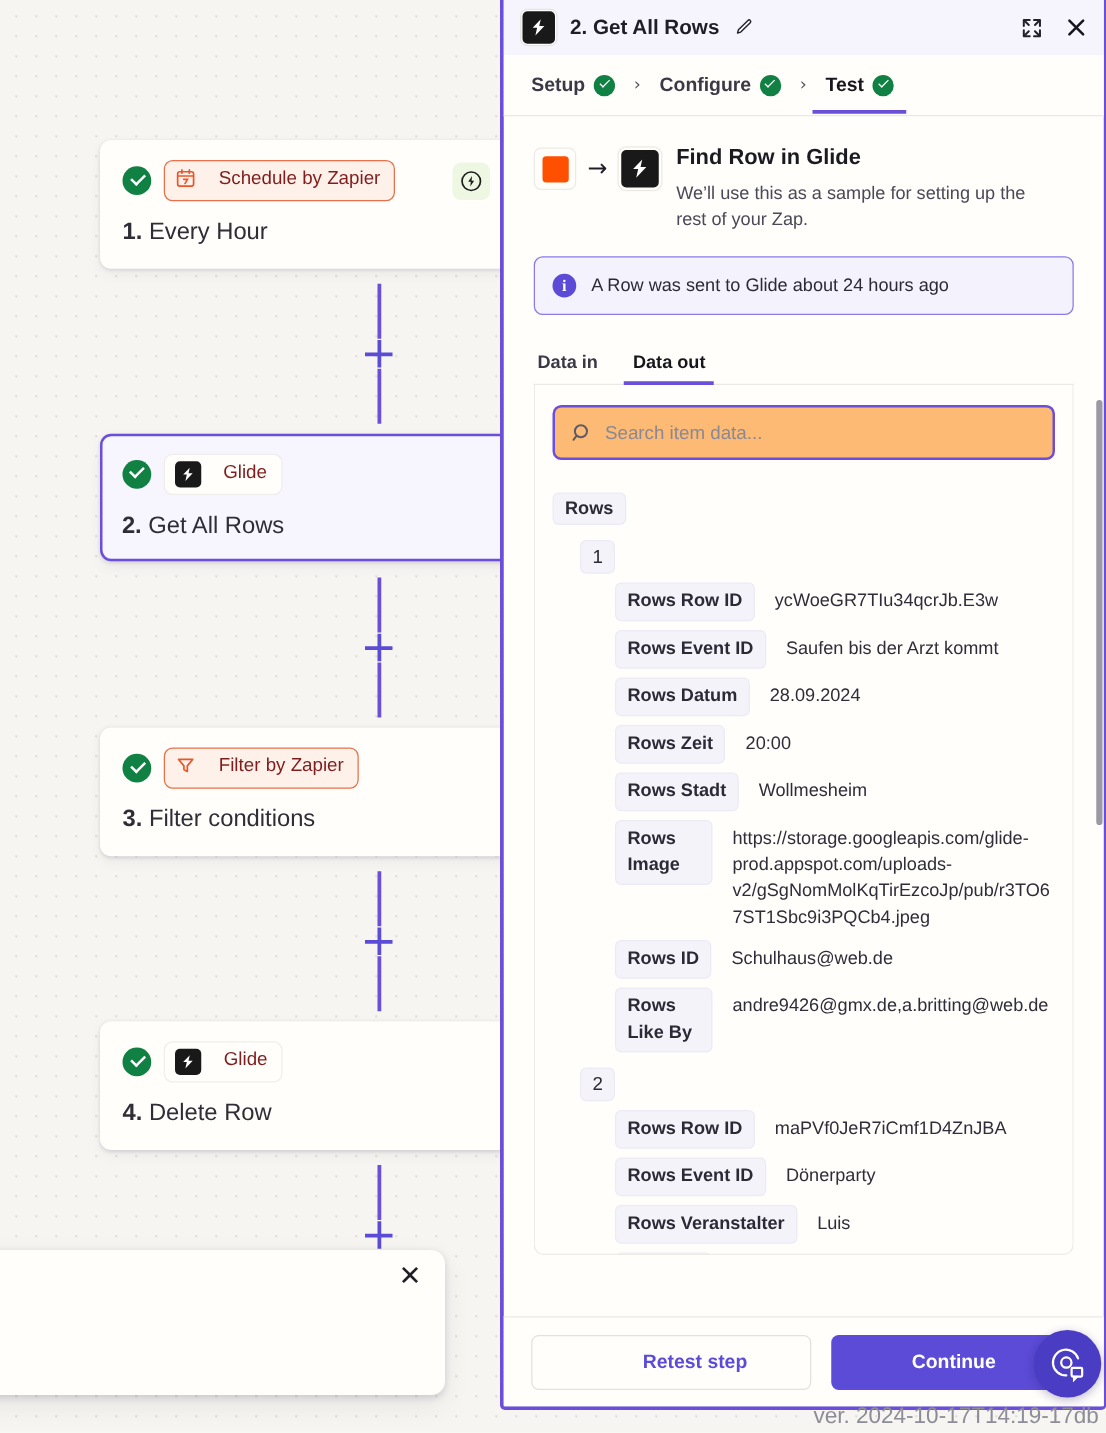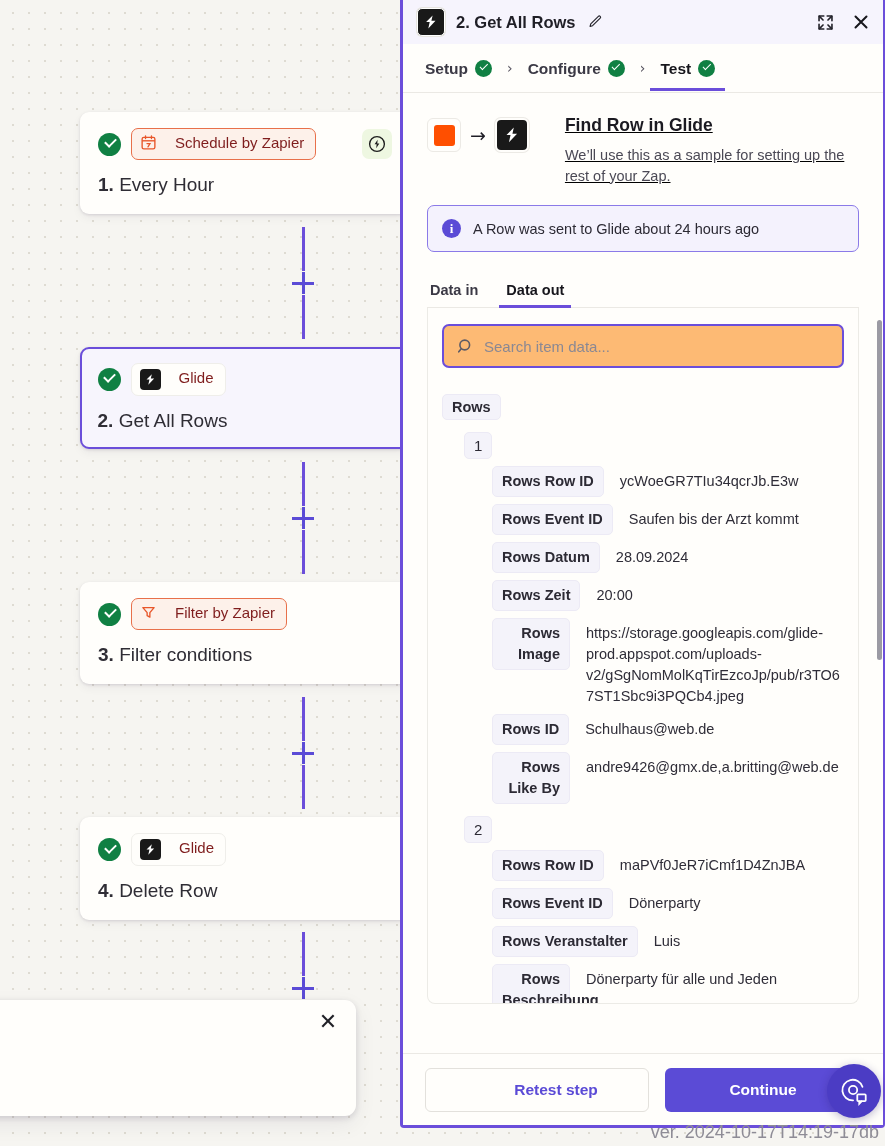--- a/index.html
+++ b/index.html
@@ -223,21 +223,21 @@
     font-size: 19px; color: #1f1e26; line-height: 1;
     font-family: "DejaVu Sans", sans-serif;
   }
   .sq-glide {
     width: 34px; height: 34px; border-radius: 6px;
     background: #191919;
     display: flex; align-items: center; justify-content: center;
     border: 2px solid #fffefb;
     box-shadow: 0 0 0 1px #eceae5;
   }
-  .head-text { margin-left: 36px; text-decoration: underline; }
+  .head-text { margin-left: 12px; }
   .head-title { font-size: 17.5px; font-weight: 700; color: #1b1a21; }
   .head-sub {
     margin-top: 9px;
     font-size: 14.5px; color: #4b4955; line-height: 1.42;
     max-width: 290px;
   }
 
   #info-banner {
     margin-top: 19px;
     border: 1px solid #8b7ae8;
@@ -331,21 +331,21 @@
   }
   .field-key {
     background: #f4f3fa;
     border: 1px solid #eceaf5;
     border-radius: 5px;
     padding: 4px 9px;
     font-size: 14.5px; font-weight: 700; color: #2c2a34;
     flex: 0 0 auto;
     line-height: 1.45;
   }
-  .field-key.wrap2 { max-width: 78px; text-align: right; }
+  .field-key.wrap2 { max-width: 78px; }
   .field-val {
     font-size: 14.5px; color: #2f2d38;
     line-height: 1.45;
     padding-top: 5px;
     word-break: break-word;
     flex: 1 1 auto;
   }
 
   #panel-footer {
     flex: 0 0 auto;
@@ -623,20 +623,24 @@
           </div>
           <div class="field-row">
             <span class="field-key">Rows Datum</span>
             <span class="field-val">28.09.2024</span>
           </div>
           <div class="field-row">
             <span class="field-key">Rows Zeit</span>
             <span class="field-val">20:00</span>
           </div>
           <div class="field-row">
+            <span class="field-key">Rows Stadt</span>
+            <span class="field-val">Wollmesheim</span>
+          </div>
+          <div class="field-row">
             <span class="field-key wrap2">Rows Image</span>
             <span class="field-val">https://storage.googleapis.com/glide-prod.appspot.com/uploads-v2/gSgNomMolKqTirEzcoJp/pub/r3TO67ST1Sbc9i3PQCb4.jpeg</span>
           </div>
           <div class="field-row">
             <span class="field-key">Rows ID</span>
             <span class="field-val">Schulhaus@web.de</span>
           </div>
           <div class="field-row">
             <span class="field-key wrap2">Rows Like By</span>
             <span class="field-val">andre9426@gmx.de,a.britting@web.de</span>

